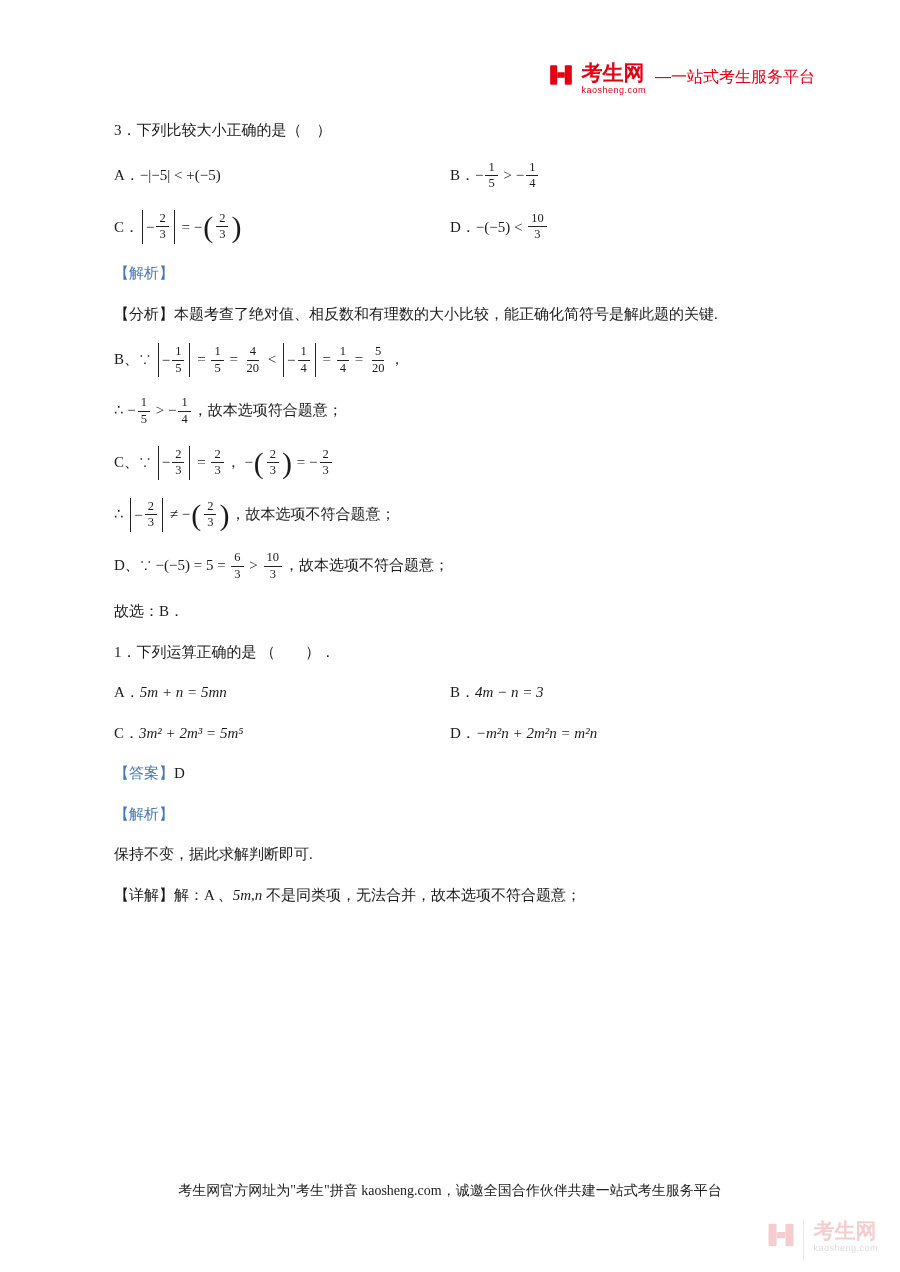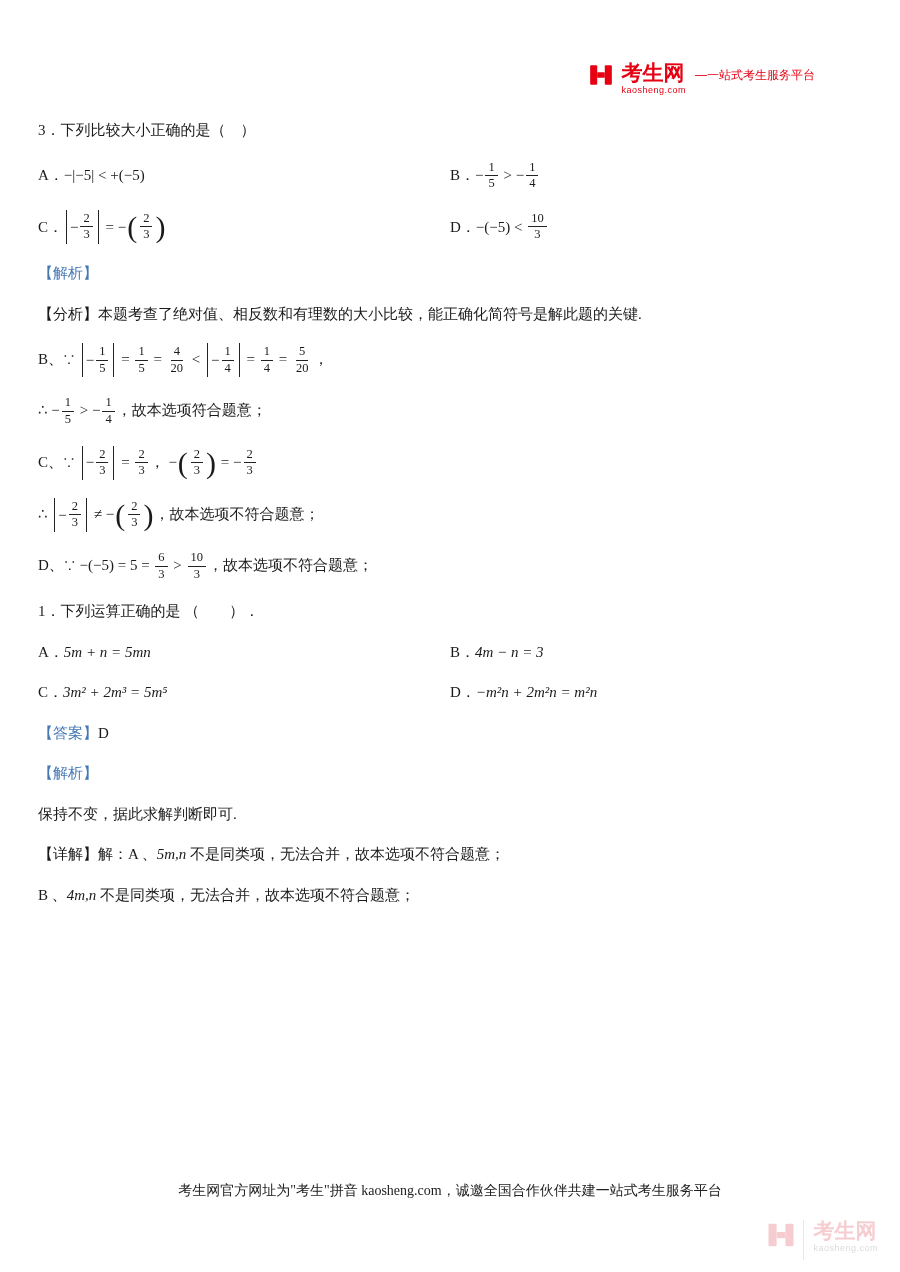--- a/index.html
+++ b/index.html
@@ -8,23 +8,23 @@
     background:#ffffff;color:#1a1a1a;
     font-family:"Liberation Serif","DejaVu Serif",serif;
   }
   
   .header{box-sizing:border-box;height:110px;padding:62px 85px 0;display:flex;justify-content:flex-end;}
   .logo{display:flex;align-items:flex-start;gap:7px;}
   .logo-icon svg{display:block;}
   .logo-text{display:flex;flex-direction:column;line-height:1;}
   .brand{font-size:21px;font-weight:bold;color:#e60012;font-family:"Liberation Sans","DejaVu Sans",sans-serif;}
   .domain{font-size:9px;color:#e60012;letter-spacing:.5px;margin-top:3px;font-family:"Liberation Sans","DejaVu Sans",sans-serif;}
-  .tagline{font-size:12px;color:#e60012;margin-top:5px;margin-left:2px;font-family:"Liberation Sans","DejaVu Sans",sans-serif;}
-  
-  .doc-body{padding:0 38px;font-size:15px;}
+  .tagline{font-size:16px;color:#e60012;margin-top:5px;margin-left:2px;font-family:"Liberation Sans","DejaVu Sans",sans-serif;}
+  
+  .doc-body{padding:0 114px;font-size:15px;}
   .line,.opt-row{padding:9px 0;line-height:1.5;}
   .opt-row{display:grid;grid-template-columns:1fr 1fr;align-items:center;}
   .opt-cell{display:flex;align-items:center;flex-wrap:wrap;}
   .t,.m,.v{white-space:pre-wrap;}
   .m{font-family:"Liberation Serif","DejaVu Serif",serif;}
   .v{font-family:"Liberation Serif","DejaVu Serif",serif;font-style:italic;text-align:right;}
   .blue{color:#4679b4;}
   
   .frac{display:inline-flex;flex-direction:column;align-items:center;vertical-align:middle;
         font-size:12.5px;line-height:1.25;margin:0 2px;text-align:center;}
@@ -183,20 +183,21 @@
         </span>
         <span class="p">)</span>
       </span><span class="t">，故本选项不符合题意；</span></div>
     <div class="line"><span class="t">D、</span><span class="m">∵ −(−5) = 5 = </span><span class="frac">
         <span class="num">6</span>
         <span class="den">3</span>
       </span><span class="m"> &gt; </span><span class="frac">
         <span class="num">10</span>
         <span class="den">3</span>
       </span><span class="t">，故本选项不符合题意；</span></div>
+    <div class="line"><span class="t">故选：B．</span></div>
     <div class="line"><span class="t">1．下列运算正确的是 （　　）．</span></div>
     <div class="opt-row">
       <div class="opt-cell">
         <span class="t">A．</span>
         <span class="v">5m + n = 5mn</span>
       </div>
       <div class="opt-cell">
         <span class="t">B．</span>
         <span class="v">4m − n = 3</span>
       </div>
@@ -208,21 +209,20 @@
       </div>
       <div class="opt-cell">
         <span class="t">D．</span>
         <span class="v">−m²n + 2m²n = m²n</span>
       </div>
     </div>
     <div class="line"><span class="t blue">【答案】</span><span class="t">D</span></div>
     <div class="line"><span class="t blue">【解析】</span></div>
     <div class="line"><span class="t">保持不变，据此求解判断即可.</span></div>
     <div class="line"><span class="t">【详解】解：A 、</span><span class="v">5m,n</span><span class="t"> 不是同类项，无法合并，故本选项不符合题意；</span></div>
-    <div class="line"><span class="t">B 、</span><span class="v">4m,n</span><span class="t"> 不是同类项，无法合并，故本选项不符合题意；</span></div>
   </div>
 
 <div class="footer">
   <span>考生网官方网址为"考生"拼音 kaosheng.com，诚邀全国合作伙伴共建一站式考生服务平台</span>
 </div>
 
 <div class="watermark">
   <span class="logo-icon">
     <svg width="30" height="30" viewBox="0 0 24 24" fill="#f0adb3" aria-hidden="true">
       <rect x="2" y="3" width="6.5" height="18" rx="1"></rect>

